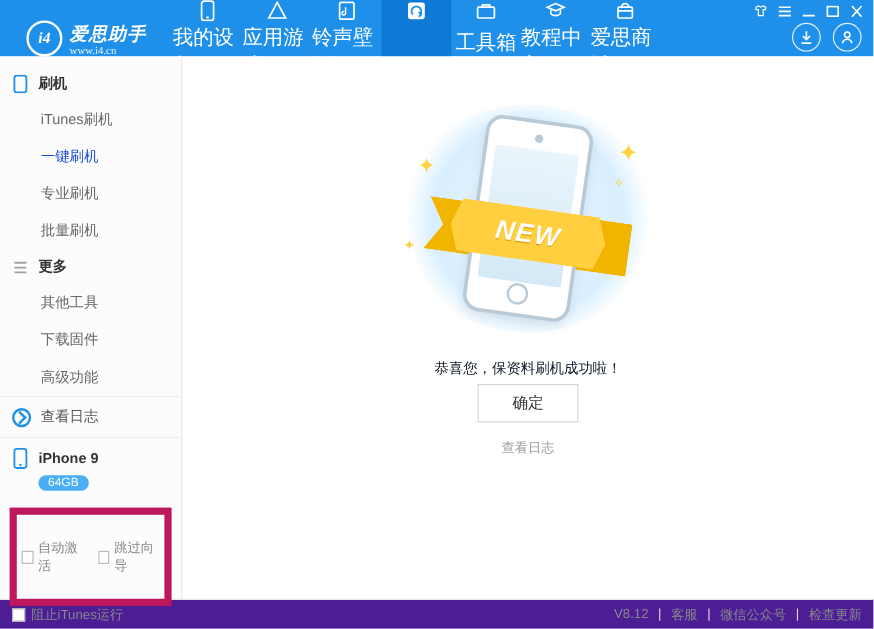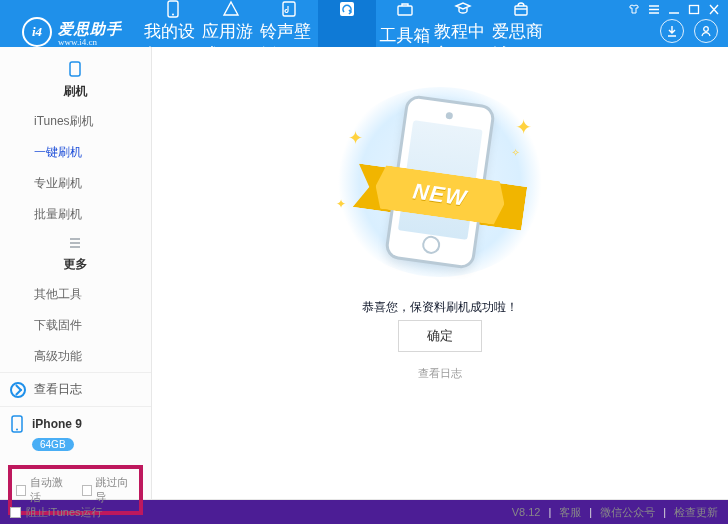--- a/index.html
+++ b/index.html
@@ -39,21 +39,21 @@
   }
 
   
   .body { display:flex; height: calc(524px - 47px - 25px); }
   .sidebar {
     width: 152px; border-right:1px solid #e7e7e7; background:#fcfcfc;
     display:flex; flex-direction:column; font-size:12px; color:#555;
   }
   .sb-scroll { padding: 8px 0 0 0; }
   .sb-group-title {
-    display:flex; align-items:center; gap:6px; padding:6px 10px; color:#333; font-weight:600;flex-direction:column;
+    display:flex; align-items:center; gap:6px; padding:6px 10px; color:#333; font-weight:600;
   }
   .sb-group-title .gicon { color:#1f90ea; font-size:14px; width:16px; text-align:center;}
   .sb-item {
     padding:7px 0 7px 34px; cursor:pointer; color:#666;
   }
   .sb-item.active { color:#1d4ed8; }
   .sb-spacer { flex:1; }
   .sb-mode {
     border-top:1px solid #eee; padding:8px 10px; display:flex; align-items:center; gap:8px;
   }
@@ -67,21 +67,21 @@
   }
   .sb-device { border-top:1px solid #eee; padding:8px 10px; }
   .sb-device .row1 { display:flex; align-items:center; gap:8px; }
   .sb-device .phone { color:#1f90ea; font-size:14px; }
   .sb-device .name { font-weight:600; color:#333; }
   .sb-device .cap {
     display:inline-block; margin-top:5px; margin-left:22px;
     background:#49aef5; color:#fff; border-radius:8px; padding:1px 8px; font-size:10px;
   }
   .sb-checks {
-    border:4px solid #be185d; margin:6px 8px 8px 8px; padding:6px 4px;
+    border:6px solid #be185d; margin:6px 8px 8px 8px; padding:20px 4px;
     display:flex; gap:12px; align-items:center; font-size:11px; color:#888;
   }
   .chk { display:flex; align-items:center; gap:4px; }
   .chk .box {
     width:11px; height:11px; border:1px solid #bbb; background:#fff; display:inline-block;
   }
 
   
   .main {
     flex:1; background:#fff; position:relative;

